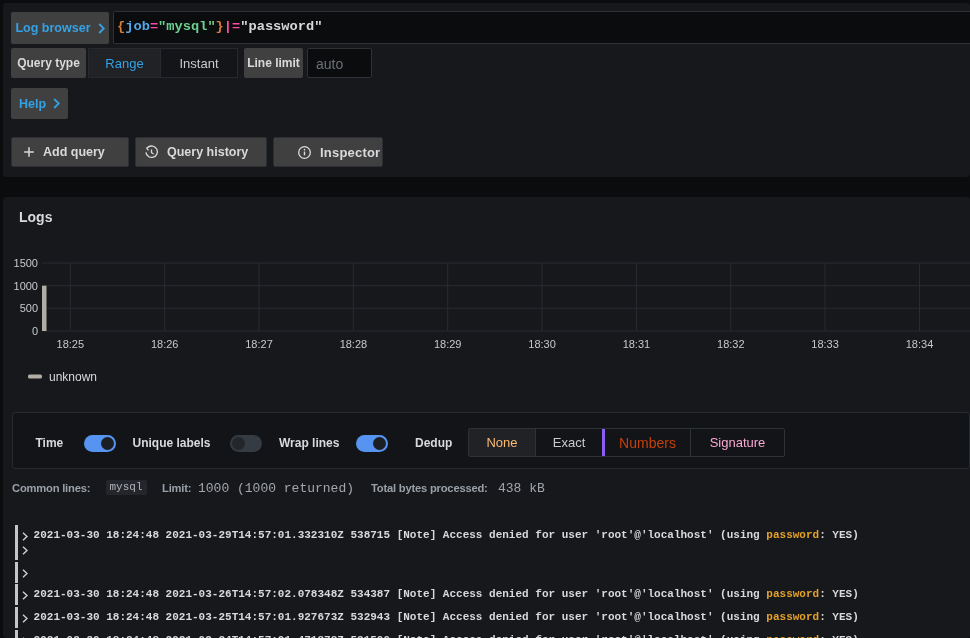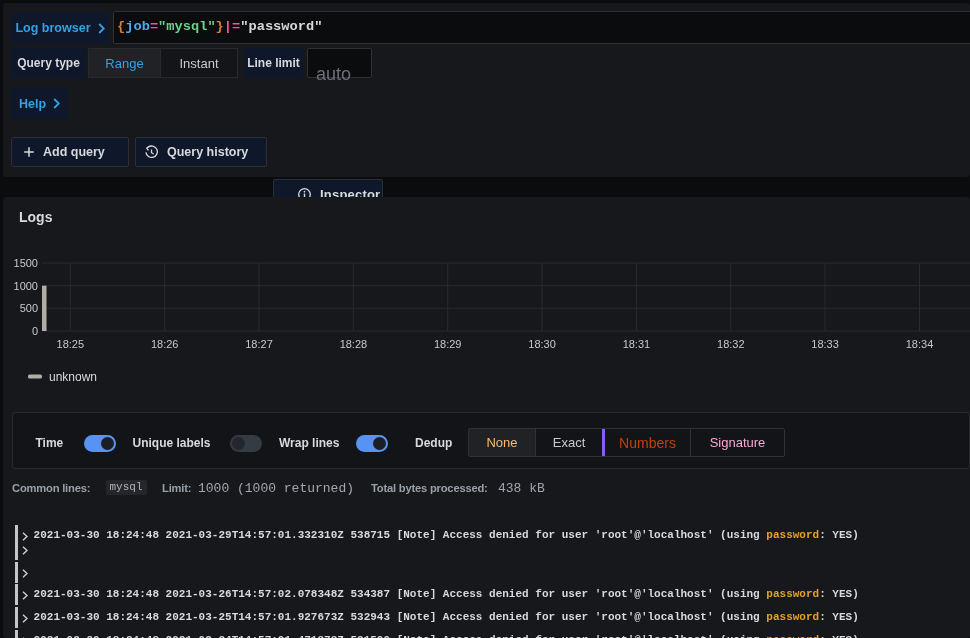--- a/index.html
+++ b/index.html
@@ -1,20 +1,20 @@
 <!DOCTYPE html>
 <html><head>
 <meta charset="utf-8">
 <style>
 * { margin:0; padding:0; box-sizing:border-box; }
 html,body { width:970px; height:638px; background:#0b0c0e; font-family:"Liberation Sans",sans-serif; overflow:hidden; }
 body { position:relative; }
 .abs { position:absolute; }
 .panel { position:absolute; background:#16181c; border-radius:3px; }
-.chipbox { position:absolute; background:#0f172a; border-radius:2px; color:#d8d9da; font-weight:bold; font-size:12px; display:flex; align-items:center; justify-content:center; }
+.chipbox { position:absolute; background:#404040; border-radius:2px; color:#d8d9da; font-weight:bold; font-size:12px; display:flex; align-items:center; justify-content:center; }
 .blue { color:#33a2e5; }
 .mono { font-family:"Liberation Mono",monospace; }
 .lbl { position:absolute; color:#d8d9da; font-weight:bold; font-size:12px; }
 
 .toggle { position:absolute; width:32px; height:17px; border-radius:9px; }
 .toggle.on { background:#5794f2; }
 .toggle.off { background:#343b42; }
 .toggle .knob { position:absolute; top:2px; width:13px; height:13px; border-radius:50%; background:#1b1e22; }
 .toggle.on .knob { right:2px; }
 .toggle.off .knob { left:2px; background:#23272c; }
@@ -41,21 +41,21 @@
   <div class="mono" style="position:absolute; left:3px; top:7px; font-size:13.7px; font-weight:bold; color:#d8d9da;"><span style="color:#d87d3c">{</span><span style="color:#53a8e8">job</span><span style="color:#ff4da6">=</span><span style="color:#6ccf8e">"mysql"</span><span style="color:#d87d3c">}</span><span style="color:#ff4da6">|=</span><span style="color:#d8d9da">"password"</span></div>
 </div>
 
 <div class="chipbox" style="left:11px; top:48px; width:75px; height:30px;">Query type</div>
 <div class="abs" style="left:88px; top:48px; height:30px; display:flex; border:1px solid #26292e; border-radius:0; background:#141519;">
   <div style="width:71px; display:flex; align-items:center; justify-content:center; font-size:13px; color:#33a2e5; background:#202226; border-radius:2px 0 0 2px;">Range</div>
   <div style="width:77px; display:flex; align-items:center; justify-content:center; font-size:13px; color:#c9cacc; border-left:1px solid #26292e;">Instant</div>
 </div>
 <div class="chipbox" style="left:244px; top:48px; width:59px; height:30px;">Line limit</div>
 <div class="abs" style="left:307px; top:48px; width:65px; height:30px; background:#0b0c0e; border:1px solid #2c3235; border-radius:2px;">
-  <span style="position:absolute; left:8px; top:15px; font-size:18px; color:#6b6f76;">auto</span>
+  <span style="position:absolute; left:8px; top:7px; font-size:14px; color:#6b6f76;">auto</span>
 </div>
 
 <div class="chipbox" style="left:11px; top:88px; width:57px; height:31px;">
   <span class="blue" style="font-size:12.5px;">Help</span>
     <svg width="7" height="11" viewBox="0 0 7 11" style="margin-left:7px;">
       <path d="M1.2 1 L5.8 5.5 L1.2 10" fill="none" stroke="#33a2e5" stroke-width="1.8"></path>
     </svg>
 </div>
 
 <div class="chipbox" style="left:11px; top:137px; width:118px; height:30px; justify-content:flex-start; padding-left:11px; font-size:12.5px; border:1px solid #2b2f34;">
@@ -65,21 +65,21 @@
   Add query
 </div>
 <div class="chipbox" style="left:135px; top:137px; width:132px; height:30px; justify-content:flex-start; padding-left:8px; font-size:12.5px; border:1px solid #2b2f34;">
   <svg width="15" height="15" viewBox="0 0 16 16" style="margin-right:8px;" fill="none">
       <path d="M3.1 3.4 A6.1 6.1 0 1 1 2.2 9.3" stroke="#d8d9da" stroke-width="1.4" transform="rotate(14 8 8)"></path>
       <path d="M5.2 1.5l-2.3 1.8 1.8 2.4" fill="none" stroke="#d8d9da" stroke-width="1.4"></path>
       <path d="M8 4.8v3.4l2.3 1.4" stroke="#d8d9da" stroke-width="1.4"></path>
     </svg>
   Query history
 </div>
-<div class="chipbox" style="left:273px; top:137px; width:110px; height:30px; justify-content:flex-start; padding-left:23px; font-size:13px; letter-spacing:0.2px; border:1px solid #2b2f34;margin-top:42px;">
+<div class="chipbox" style="left:273px; top:137px; width:110px; height:30px; justify-content:flex-start; padding-left:23px; font-size:13px; letter-spacing:0.2px; border:1px solid #2b2f34;">
   <svg width="15" height="15" viewBox="0 0 16 16" style="margin-right:8px;" fill="none">
       <circle cx="8" cy="8" r="6.2" stroke="#d8d9da" stroke-width="1.4"></circle>
       <path d="M8 7v4" stroke="#d8d9da" stroke-width="1.5"></path>
       <circle cx="8" cy="5" r="0.9" fill="#d8d9da"></circle>
     </svg>
   Inspector
 </div>
 
 <div class="panel" style="left:3px; top:197px; right:0; height:441px;"></div>
 <div class="abs" style="left:19px; top:209px; font-size:14px; font-weight:600; color:#d8d9da;">Logs</div>

